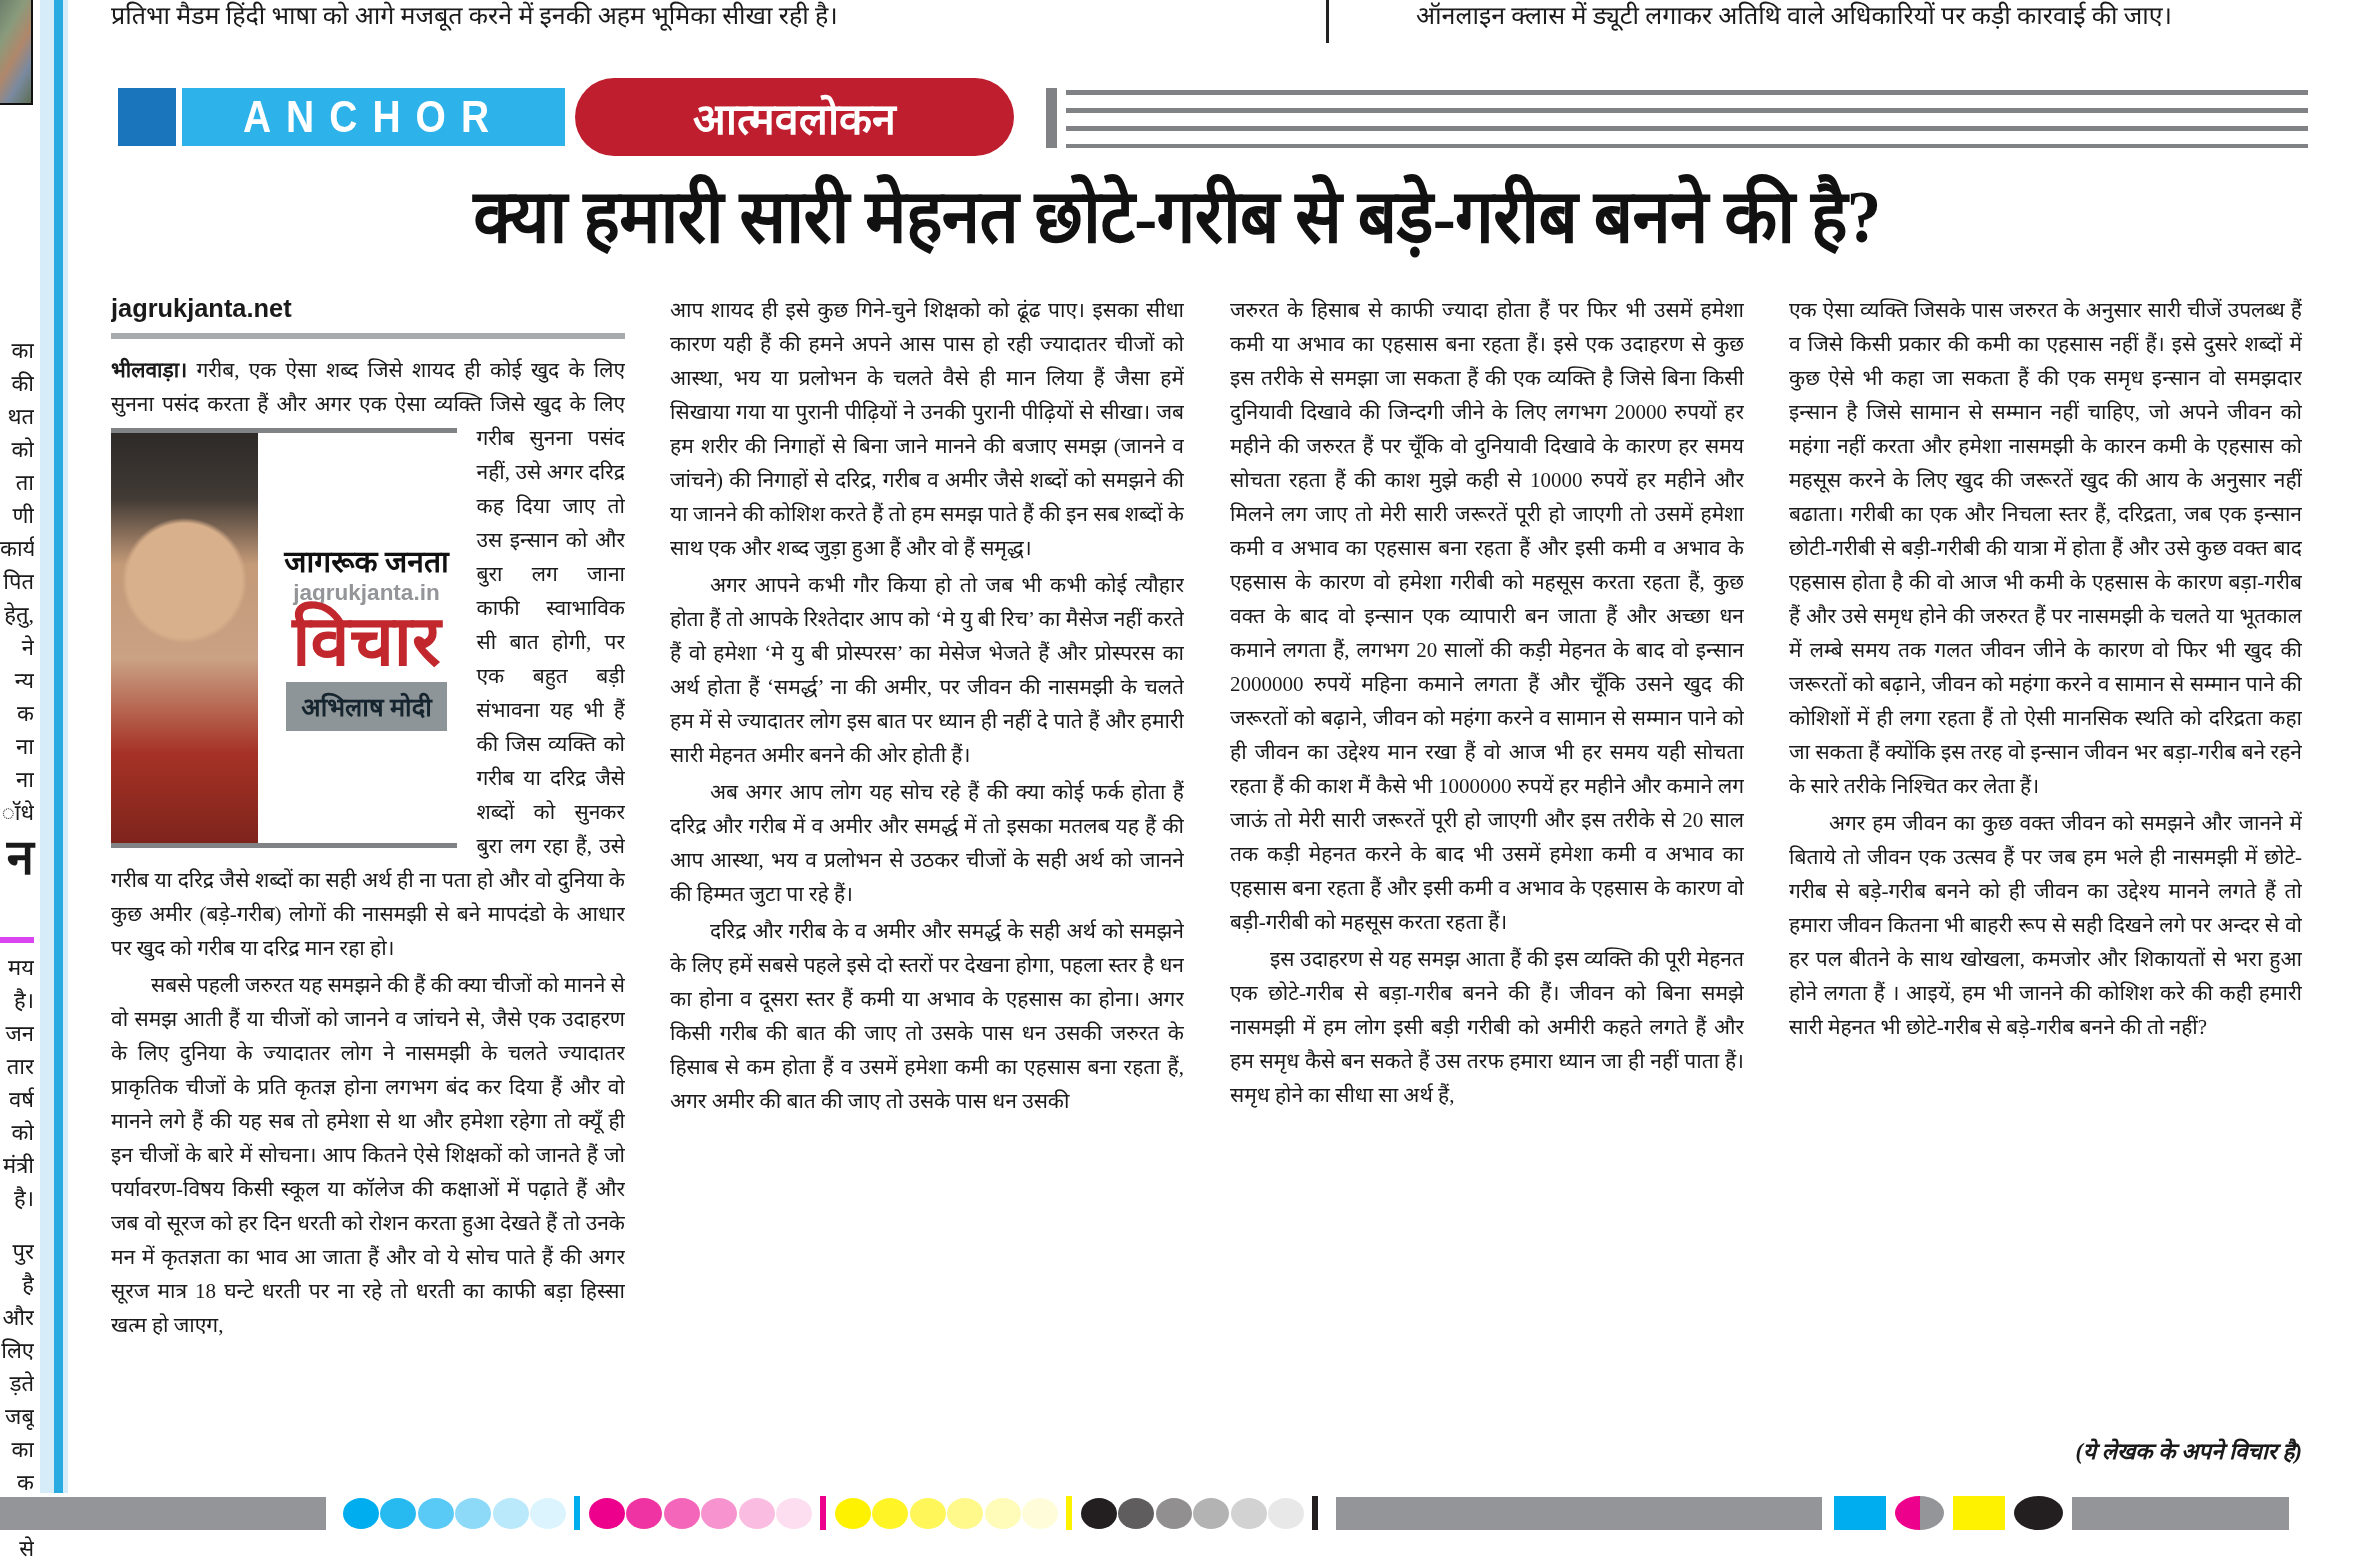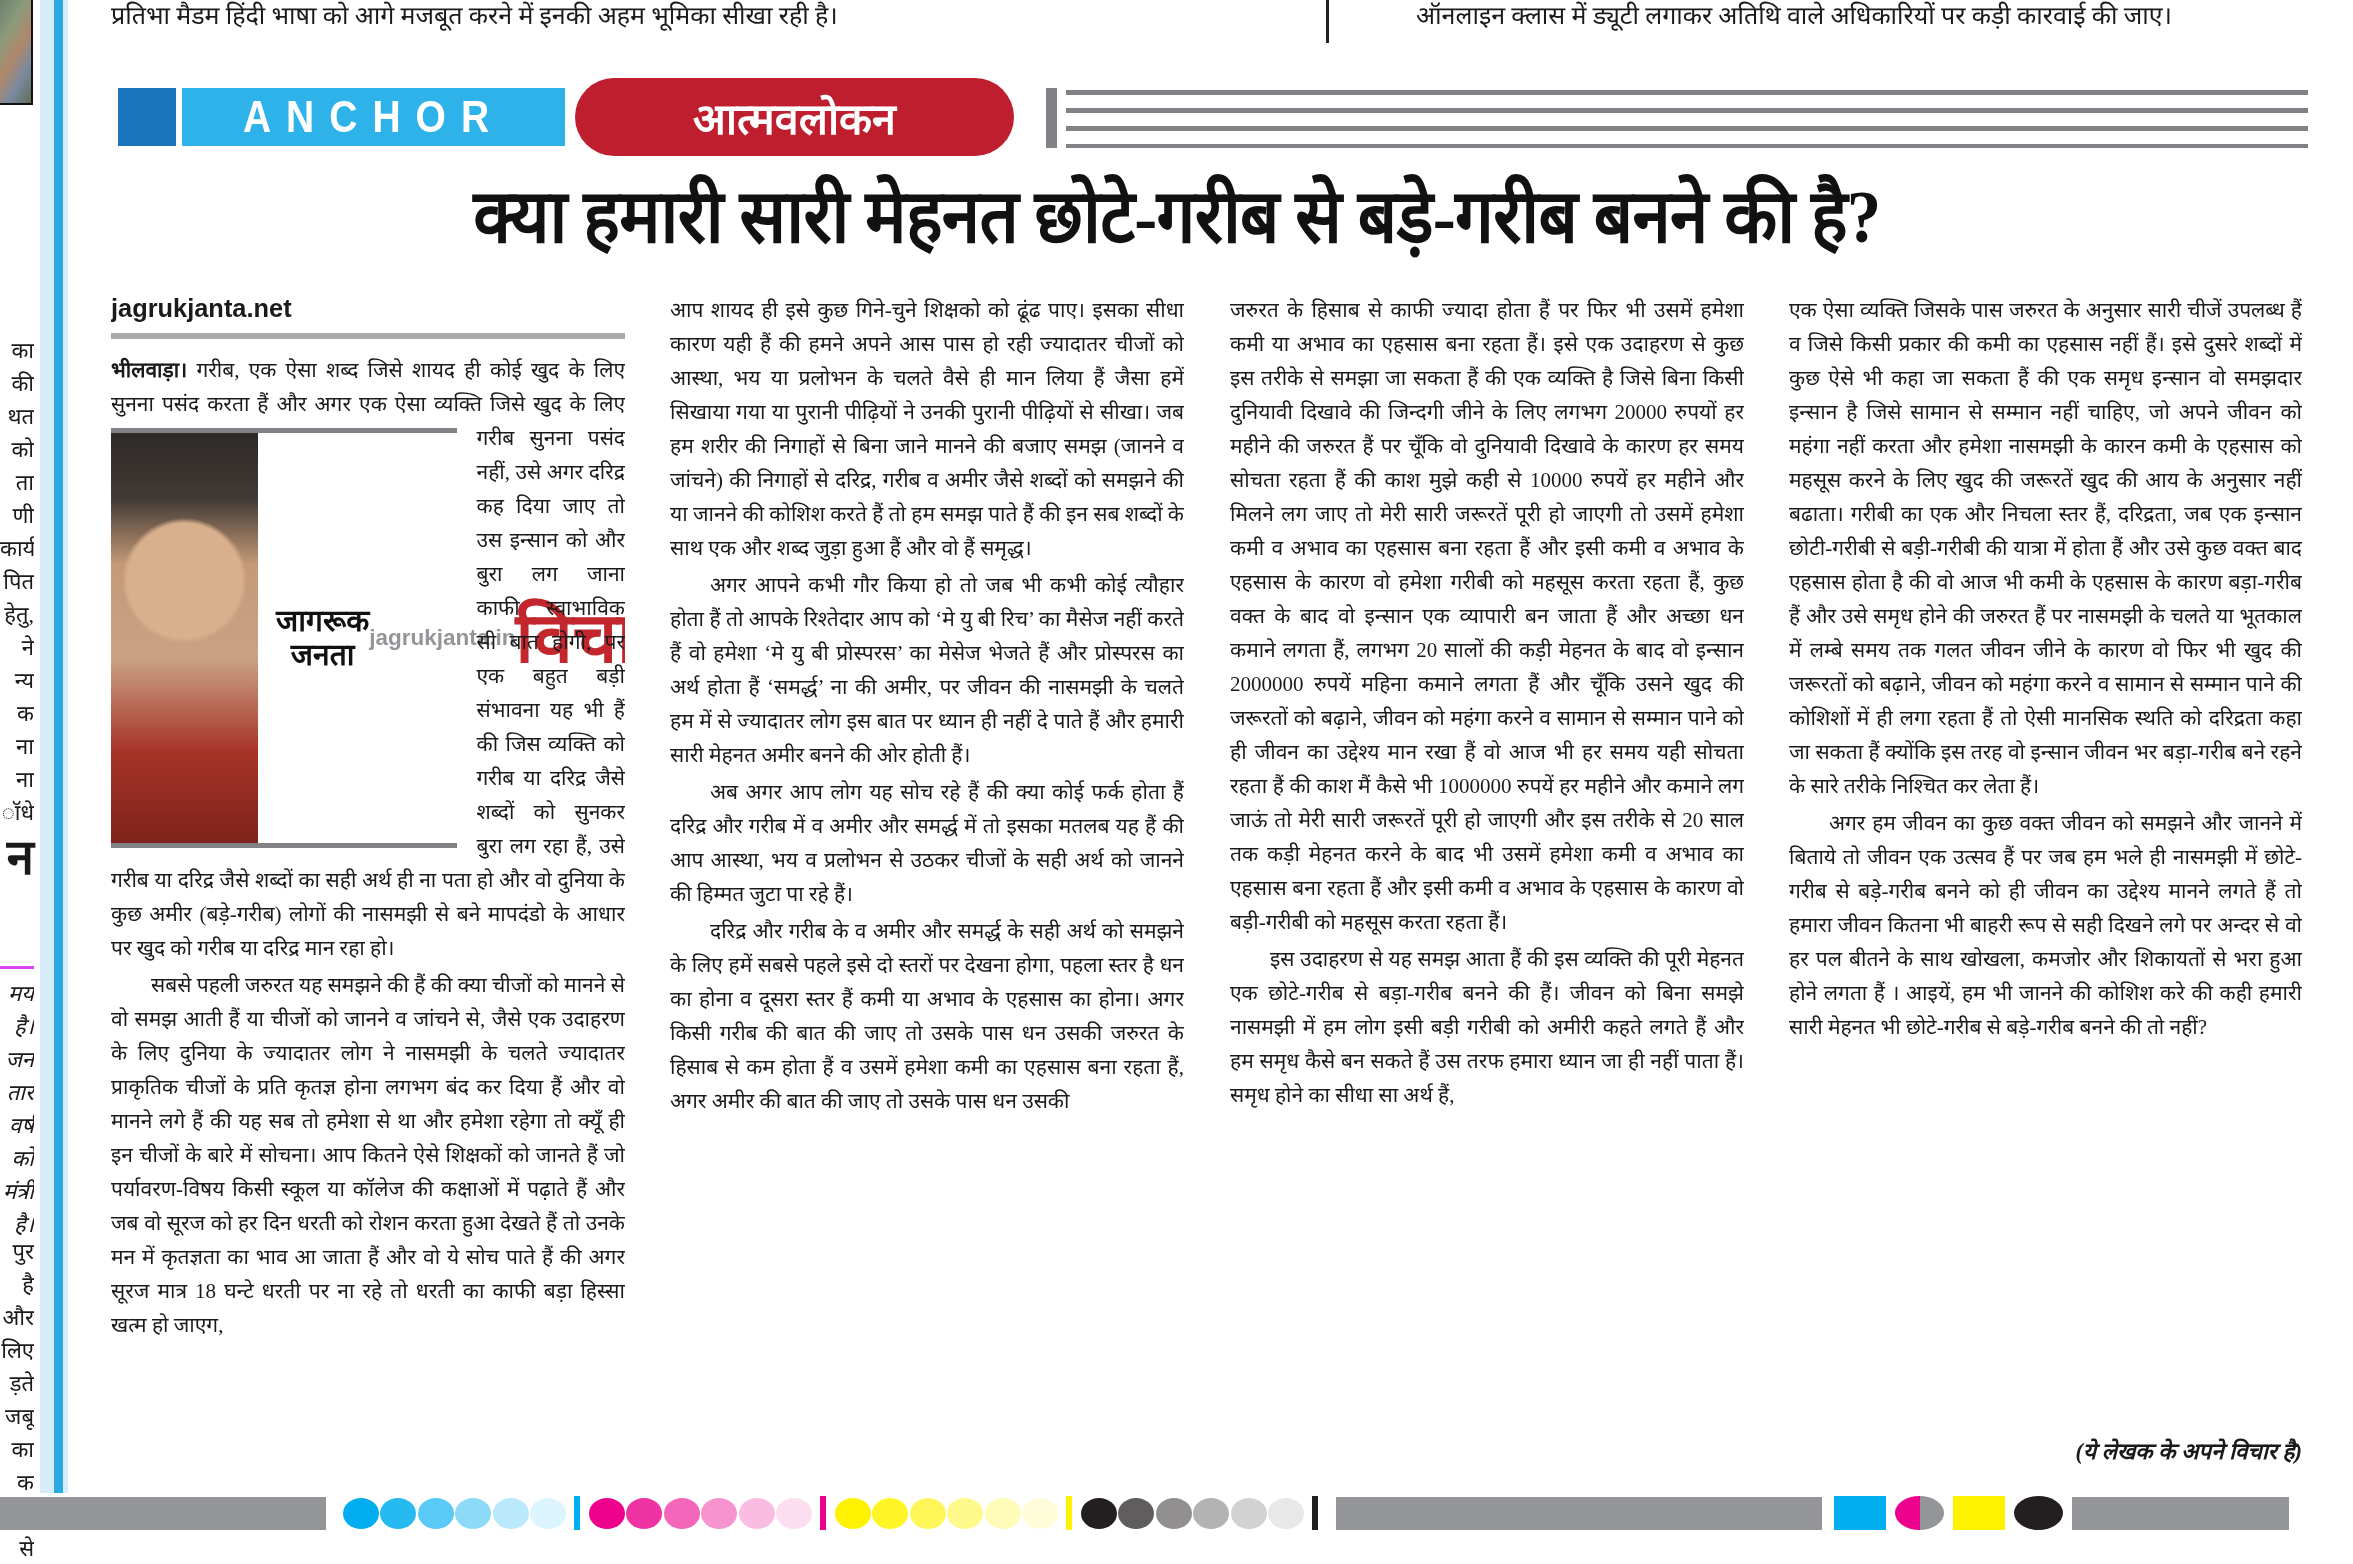--- a/index.html
+++ b/index.html
@@ -9,21 +9,21 @@
 
   
   #left-photo{left:0;top:0;width:31px;height:103px;border-right:2.2px solid #111;border-bottom:2.2px solid #111;
     background:linear-gradient(120deg,#6b7f6a 0%,#8a9b7c 28%,#b0876a 52%,#7a8aa0 74%,#5d6e54 100%);}
   #left-band{left:40px;top:0;width:28.4px;height:1493px;background:#D7ECF9;}
   #left-rule{position:absolute;left:13.5px;top:0;width:9.7px;height:100%;background:#29ABE2;}
   .fragcol{left:0;width:34px;overflow:hidden;text-align:right;}
   .frag{font-size:22px;line-height:33px;white-space:nowrap;}
   #left-frags-top{top:334px;}
   #left-big{left:0;top:822px;width:34px;font-size:49px;font-weight:bold;text-align:right;}
-  #left-frags-mid{top:966px;border-top:3px solid #d946ef;padding-top:7.5px;font-style:italic;}
+  #left-frags-mid{top:937px;border-top:6px solid #d946ef;padding-top:7.5px;}
   #left-frags-bottom{top:1235px;}
 
   
   .topfrag{top:0;font-size:25px;line-height:31px;white-space:nowrap;overflow:hidden;}
   #top-left-frag{left:111px;width:1206px;}
   #top-divider{left:1326px;top:0;width:3px;height:43px;background:#222;}
   #top-right-frag{left:1416px;width:973px;}
 
   
   #anchor-square{left:118px;top:88px;width:58px;height:58px;background:#1B75BC;}
@@ -54,21 +54,21 @@
   .lead{font-weight:bold;}
   .lead::after{content:" ";}
 
   
   .inset{float:left;width:346px;height:410px;margin:7.5px 19.5px 7.5px 0;
     border-top:5.2px solid #808285;border-bottom:5.2px solid #808285;display:block;}
   .inset-inner{display:flex;height:100%;}
   .portrait{flex:none;width:147px;height:100%;display:block;
     background:radial-gradient(circle at 50% 36%, #d9b08c 0 21%, rgba(0,0,0,0) 23%),
     linear-gradient(180deg,#2e2a28 0%,#413a35 16%,#c49a78 32%,#caa284 55%,#a63226 78%,#7e241c 100%);}
-  .inset-right{flex:1;padding-left:18px;display:flex;align-items:center;
+  .inset-right{flex:1;padding-left:18px;display:flex;flex-direction:column;align-items:center;
     justify-content:center;text-align:center;}
   .brand1{display:block;font-size:30px;font-weight:bold;line-height:34px;color:#111;}
   .brand2{display:block;font-family:"Liberation Sans",sans-serif;font-size:22.5px;font-weight:bold;
     color:#939598;line-height:28.4px;}
   .brand3{display:block;font-size:70px;font-weight:bold;color:#C1272D;line-height:69px;text-align:center;}
   .authorbox{display:inline-block;margin-top:6px;background:#8E9598;color:#15242e;
     font-size:25.4px;font-weight:bold;padding:7.5px 15px;}
 
   #signoff{left:1789px;top:1435px;width:513px;font-size:22.5px;font-weight:bold;font-style:italic;
     text-align:right;background:#fff;}

